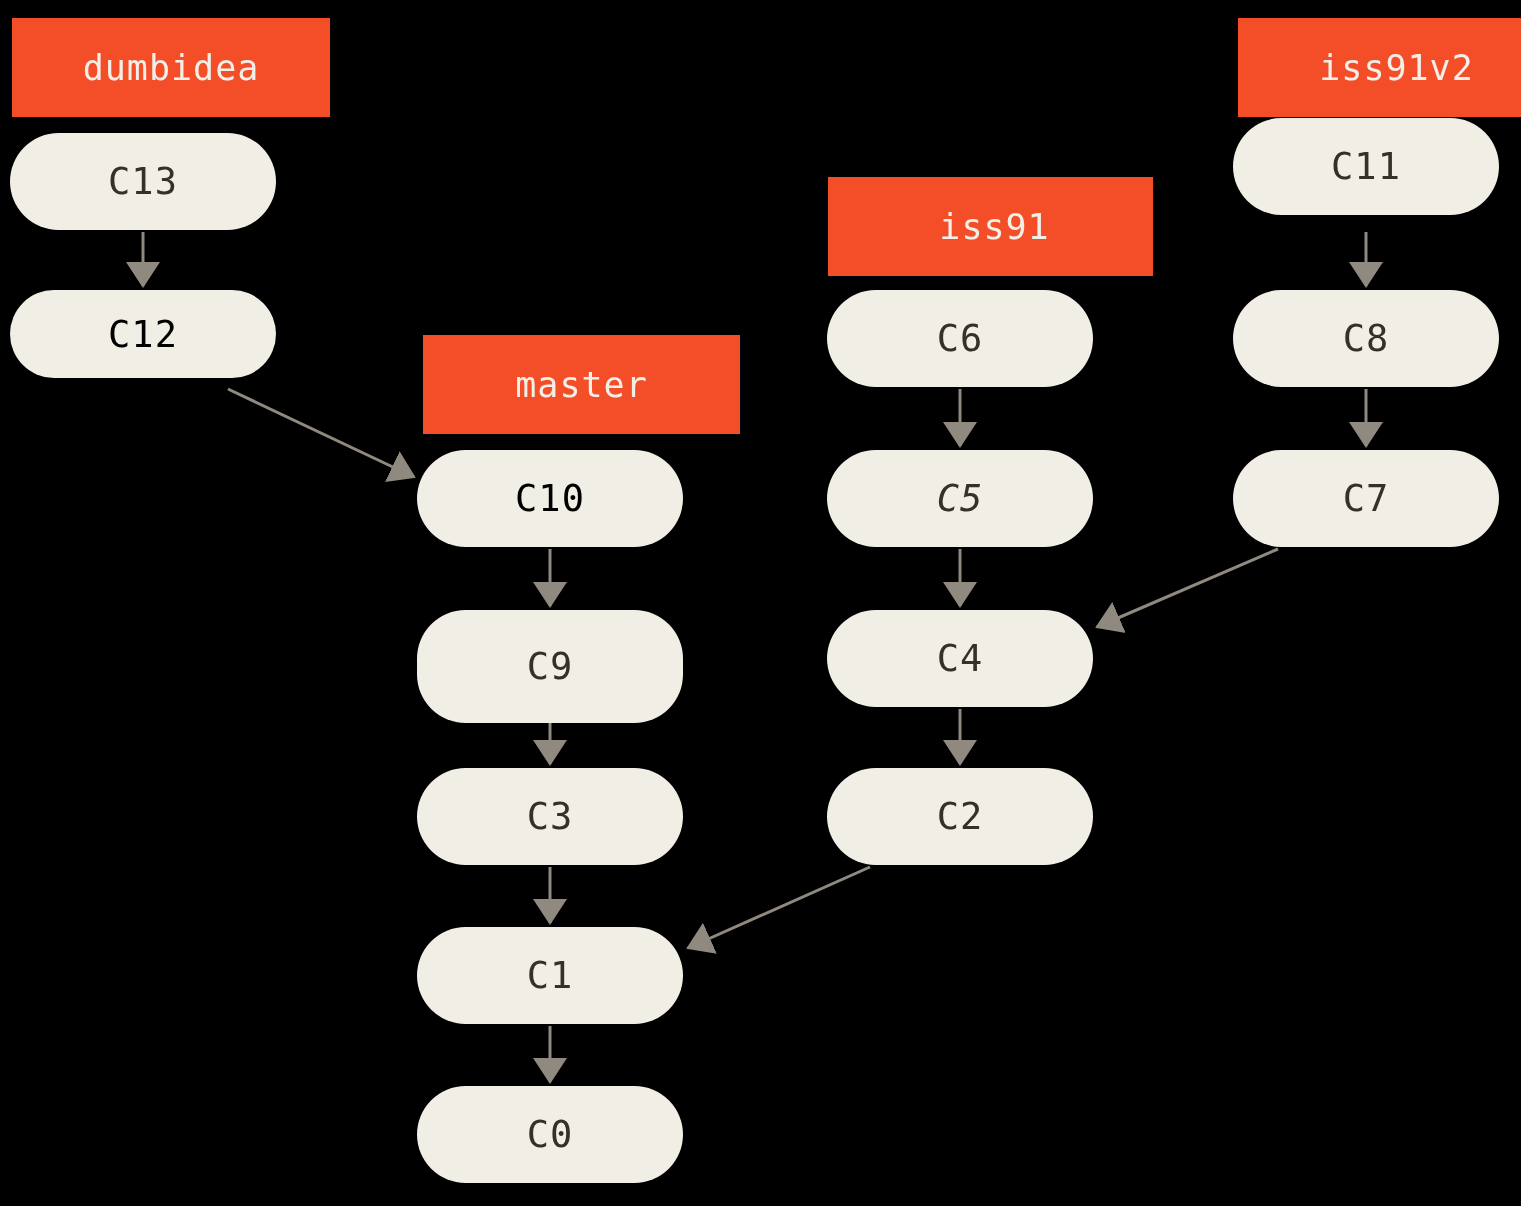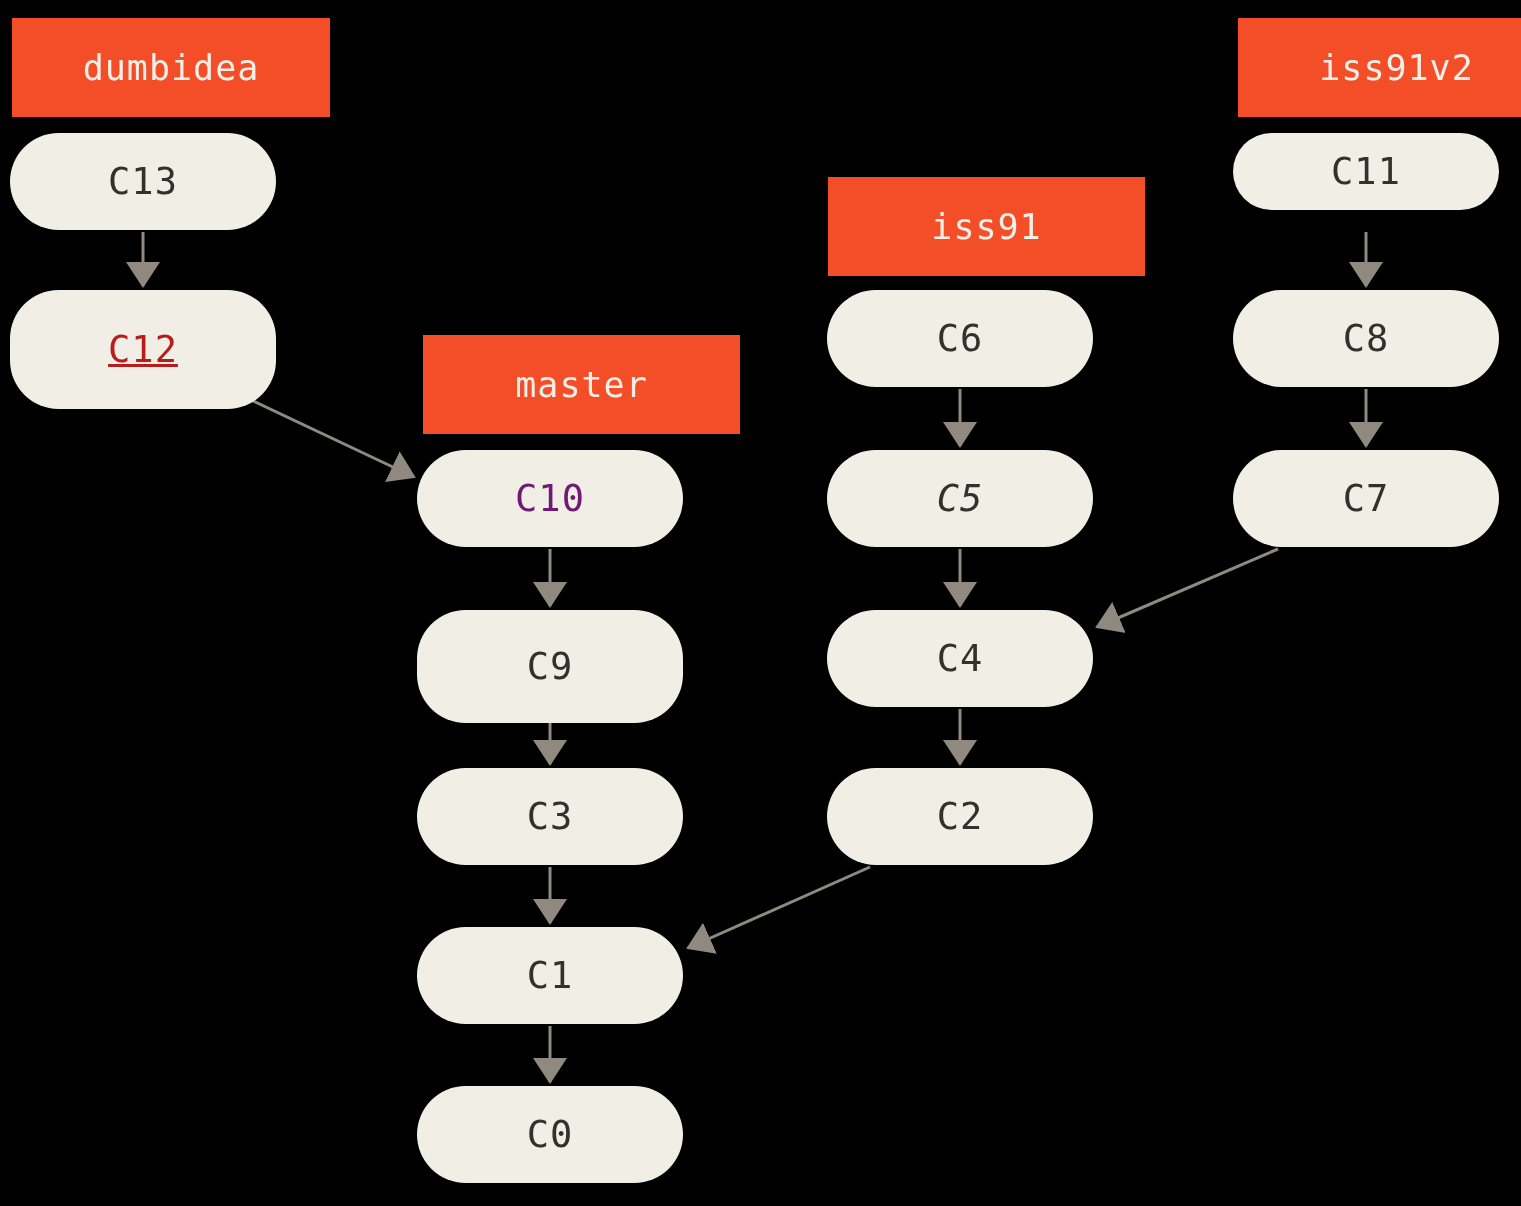--- a/index.html
+++ b/index.html
@@ -72,33 +72,33 @@
         <line x1="1278" y1="549" x2="1097" y2="627" stroke="#8F897F" stroke-width="3" marker-end="url(#arrowhead)"></line>
       </g>
   </svg>
   <div class="nodes" id="nodes">
       <div class="branch-label" style="left: 12px; top: 18px; width: 318px; height: 99px; background: rgb(243, 78, 40); color: rgb(242, 239, 232);">
         <span>dumbidea</span>
       </div>
       <div class="branch-label" style="left: 423px; top: 335px; width: 317px; height: 99px; background: rgb(243, 78, 40); color: rgb(242, 239, 232);">
         <span>master</span>
       </div>
-      <div class="branch-label" style="left: 828px; top: 177px; width: 317px; height: 99px; background: rgb(243, 78, 40); color: rgb(242, 239, 232);">
+      <div class="branch-label" style="left: 828px; top: 177px; width: 317px; height: 99px; background: rgb(243, 78, 40); color: rgb(242, 239, 232); padding-left: 8px;">
         <span>iss91</span>
       </div>
       <div class="branch-label" style="left: 1238px; top: 18px; width: 317px; height: 99px; background: rgb(243, 78, 40); color: rgb(242, 239, 232);">
         <span>iss91v2</span>
       </div>
       <div class="commit" style="left: 10px; top: 133px; width: 266px; height: 97px; background: rgb(240, 238, 229); color: rgb(52, 49, 43);">
         <span>C13</span>
       </div>
-      <div class="commit" style="left: 10px; top: 290px; width: 266px; height: 119px; background: rgb(240, 238, 229); color: #b91c1c; text-decoration: underline;">
+      <div class="commit" style="left: 10px; top: 290px; width: 266px; height: 88px; background: rgb(240, 238, 229); color: #000000;">
         <span>C12</span>
       </div>
-      <div class="commit" style="left: 417px; top: 450px; width: 266px; height: 97px; background: rgb(240, 238, 229); color: #701a75;">
+      <div class="commit" style="left: 417px; top: 450px; width: 266px; height: 97px; background: rgb(240, 238, 229); color: #000000;">
         <span>C10</span>
       </div>
       <div class="commit" style="left: 417px; top: 610px; width: 266px; height: 113px; background: rgb(240, 238, 229); color: rgb(52, 49, 43);">
         <span>C9</span>
       </div>
       <div class="commit" style="left: 417px; top: 768px; width: 266px; height: 97px; background: rgb(240, 238, 229); color: rgb(52, 49, 43);">
         <span>C3</span>
       </div>
       <div class="commit" style="left: 417px; top: 927px; width: 266px; height: 97px; background: rgb(240, 238, 229); color: rgb(52, 49, 43);">
         <span>C1</span>
@@ -111,21 +111,21 @@
       </div>
       <div class="commit" style="left: 827px; top: 450px; width: 266px; height: 97px; background: rgb(240, 238, 229); color: rgb(52, 49, 43); font-style: italic;">
         <span>C5</span>
       </div>
       <div class="commit" style="left: 827px; top: 610px; width: 266px; height: 97px; background: rgb(240, 238, 229); color: rgb(52, 49, 43);">
         <span>C4</span>
       </div>
       <div class="commit" style="left: 827px; top: 768px; width: 266px; height: 97px; background: rgb(240, 238, 229); color: rgb(52, 49, 43);">
         <span>C2</span>
       </div>
-      <div class="commit" style="left: 1233px; top: 133px; width: 266px; height: 77px; background: rgb(240, 238, 229); color: rgb(52, 49, 43);">
+      <div class="commit" style="left: 1233px; top: 118px; width: 266px; height: 97px; background: rgb(240, 238, 229); color: rgb(52, 49, 43);">
         <span>C11</span>
       </div>
       <div class="commit" style="left: 1233px; top: 290px; width: 266px; height: 97px; background: rgb(240, 238, 229); color: rgb(52, 49, 43); text-align: right;">
         <span>C8</span>
       </div>
       <div class="commit" style="left: 1233px; top: 450px; width: 266px; height: 97px; background: rgb(240, 238, 229); color: rgb(52, 49, 43);">
         <span>C7</span>
       </div>
     </div>
 </div>

